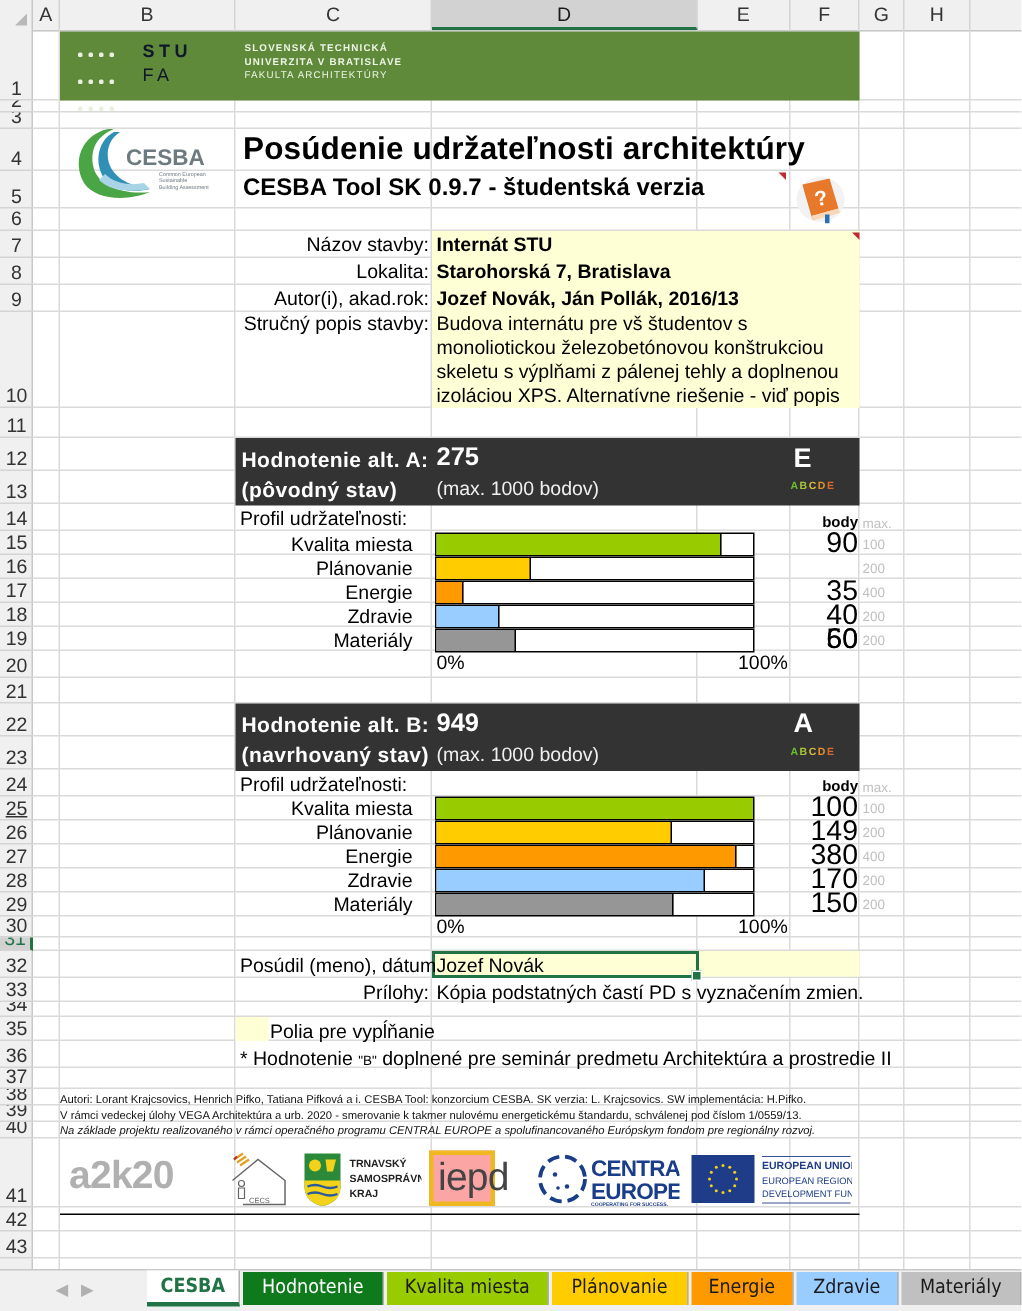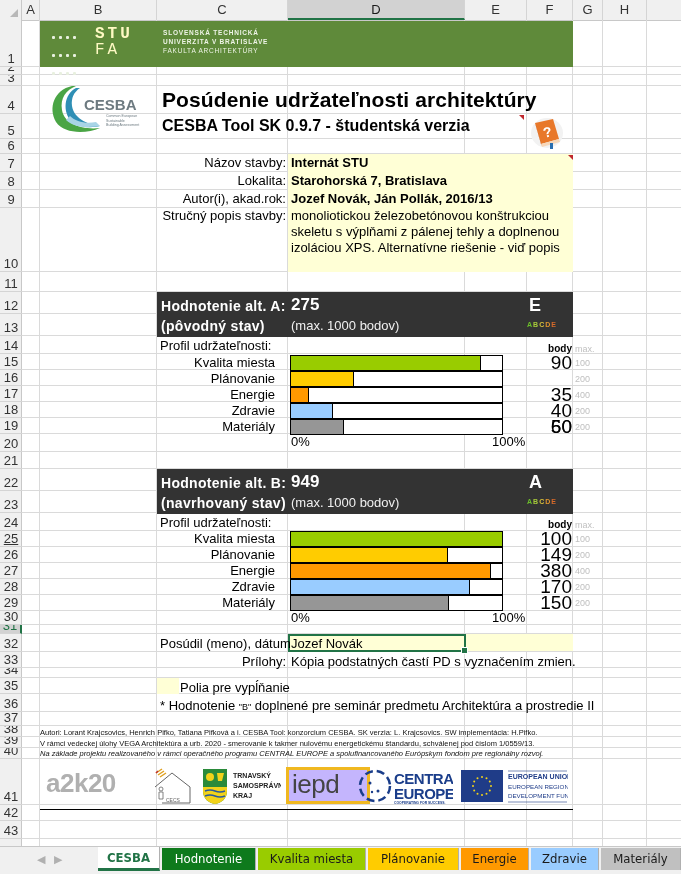--- a/index.html
+++ b/index.html
@@ -15,21 +15,21 @@
   .rowhdr{position:absolute;left:0;width:22px;background:#f0f0f0;border-right:1px solid #c8c8c8;box-sizing:border-box;}
   .rh{position:absolute;left:0;width:22px;font-size:13px;color:#333;text-align:center;border-bottom:1px solid #d4d4d4;box-sizing:border-box;display:flex;align-items:flex-end;justify-content:center;line-height:14px;overflow:hidden;}
   .rh.sel{background:#d2d2d2;color:#217346;border-right:2px solid #217346;}
   
   .vline{position:absolute;top:20px;width:1px;background:#dadada;height:826px;}
   .hline{position:absolute;left:22px;height:1px;background:#dadada;width:659px;}
   
   .banner{position:absolute;left:40px;top:21px;width:533px;height:46px;background:#5f8a3a;}
   .dots{position:absolute;left:12px;top:10px;width:32px;}
   .dots i{display:inline-block;width:3px;height:3px;background:#e8f0df;margin:0 4px 6px 0;border-radius:1px;}
-  .stu{position:absolute;left:55px;top:5px;color:#fef9c3;font-size:16px;font-weight:bold;letter-spacing:3px;line-height:16px;font-family:Liberation Mono, monospace;}
+  .stu{position:absolute;left:55px;top:5px;color:#0f172a;font-size:12px;font-weight:bold;letter-spacing:3px;line-height:16px;}
   .stu .fa{font-weight:normal;}
   .btxt{position:absolute;left:123px;top:7px;color:#eef4e6;font-size:6.5px;font-weight:bold;letter-spacing:0.8px;line-height:9px;}
   .btxt .l3{font-weight:normal;}
   
   .cesba-logo{position:absolute;left:46px;top:82px;width:110px;height:52px;}
   .title1{position:absolute;left:162px;top:88px;font-size:21px;font-weight:bold;letter-spacing:0.1px;white-space:nowrap;}
   .title2{position:absolute;left:162px;top:117px;font-size:16px;font-weight:bold;white-space:nowrap;}
   .help-book{position:absolute;left:529px;top:115px;width:36px;height:34px;}
   .redtri{position:absolute;width:0;height:0;border-top:5px solid #c0282e;border-left:5px solid transparent;}
   
@@ -235,20 +235,21 @@
 <div class="redtri" style="left:568px;top:155px;"></div>
 
 <div class="lbl" style="right:395px;top:155px;">Názov stavby:</div>
 <div class="val b" style="left:291px;top:155px;">Internát STU</div>
 <div class="lbl" style="right:395px;top:173px;">Lokalita:</div>
 <div class="val b" style="left:291px;top:173px;">Starohorská 7, Bratislava</div>
 <div class="lbl" style="right:395px;top:191px;">Autor(i), akad.rok:</div>
 <div class="val b" style="left:291px;top:191px;">Jozef Novák, Ján Pollák, 2016/13</div>
 <div class="lbl" style="right:395px;top:208px;">Stručný popis stavby:</div>
 <div class="desc">
+  <div>Budova internátu pre vš študentov s</div>
   <div>monoliotickou železobetónovou konštrukciou</div>
   <div>skeletu s výplňami z pálenej tehly a doplnenou</div>
   <div>izoláciou XPS. Alternatívne riešenie - viď popis</div>
 </div>
 
 <div class="darkbar" style="top:292px;">
   <div class="h1">Hodnotenie alt. A:</div>
   <div class="h2">(pôvodný stav)</div>
   <div class="score">275</div>
   <div class="max">(max. 1000 bodov)</div>
@@ -373,21 +374,21 @@
     <path d="M2 2 L26 2 L26 24 C26 32 20 36 14 37 C8 36 2 32 2 24 Z" fill="#2a8a3a"></path>
     <path d="M2 20 L26 20 L26 24 C26 32 20 36 14 37 C8 36 2 32 2 24 Z" fill="#f2d21a"></path>
     <path d="M4 24 Q9 22 14 24 T24 24 M4 29 Q9 27 14 29 T24 29" stroke="#2a5a9a" stroke-width="1.5" fill="none"></path>
     <circle cx="9" cy="10" r="4" fill="#f2d21a"></circle>
     <path d="M16 6 L23 6 L21 14 L17 14 Z" fill="#f2d21a"></path>
     <text x="32" y="11" font-family="Liberation Sans, sans-serif" font-size="7" font-weight="bold" fill="#222">TRNAVSKÝ</text>
     <text x="32" y="21" font-family="Liberation Sans, sans-serif" font-size="7" font-weight="bold" fill="#222">SAMOSPRÁVNY</text>
     <text x="32" y="31" font-family="Liberation Sans, sans-serif" font-size="7" font-weight="bold" fill="#222">KRAJ</text>
   </svg>
 </div>
-<div class="logo" style="left:286px;top:767px;width:84px;height:37px;border:3px solid #f0b820;box-sizing:border-box;background:#c4b5fd;">
+<div class="logo" style="left:286px;top:767px;width:44px;height:37px;border:3px solid #f0b820;box-sizing:border-box;background:#fca5a5;">
   <div style="font-size:26px;line-height:28px;color:#444;padding-left:3px;letter-spacing:-0.5px;">iepd</div>
 </div>
 <div class="logo" style="left:358px;top:767px;width:95px;height:38px;">
   <svg width="95" height="38" viewBox="0 0 95 38">
     <circle cx="17" cy="19" r="15" fill="none" stroke="#1a3d8a" stroke-width="2.5" stroke-dasharray="8 4"></circle>
     <circle cx="12" cy="16" r="1.5" fill="#1a3d8a"></circle>
       <circle cx="20" cy="24" r="1.5" fill="#1a3d8a"></circle>
       <circle cx="14" cy="25" r="1.2" fill="#1a3d8a"></circle>
     <text x="36" y="17" font-family="Liberation Sans, sans-serif" font-size="15" font-weight="bold" fill="#1a3d8a" letter-spacing="-0.5">CENTRAL</text>
     <text x="36" y="32" font-family="Liberation Sans, sans-serif" font-size="15" font-weight="bold" fill="#1a3d8a" letter-spacing="-0.5">EUROPE</text>

